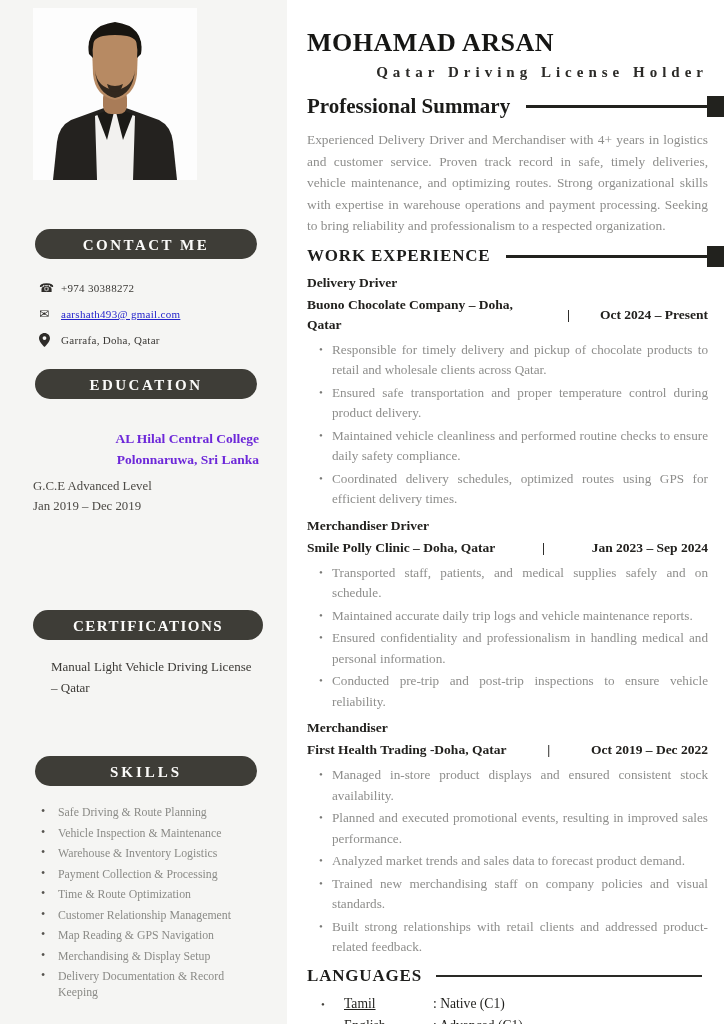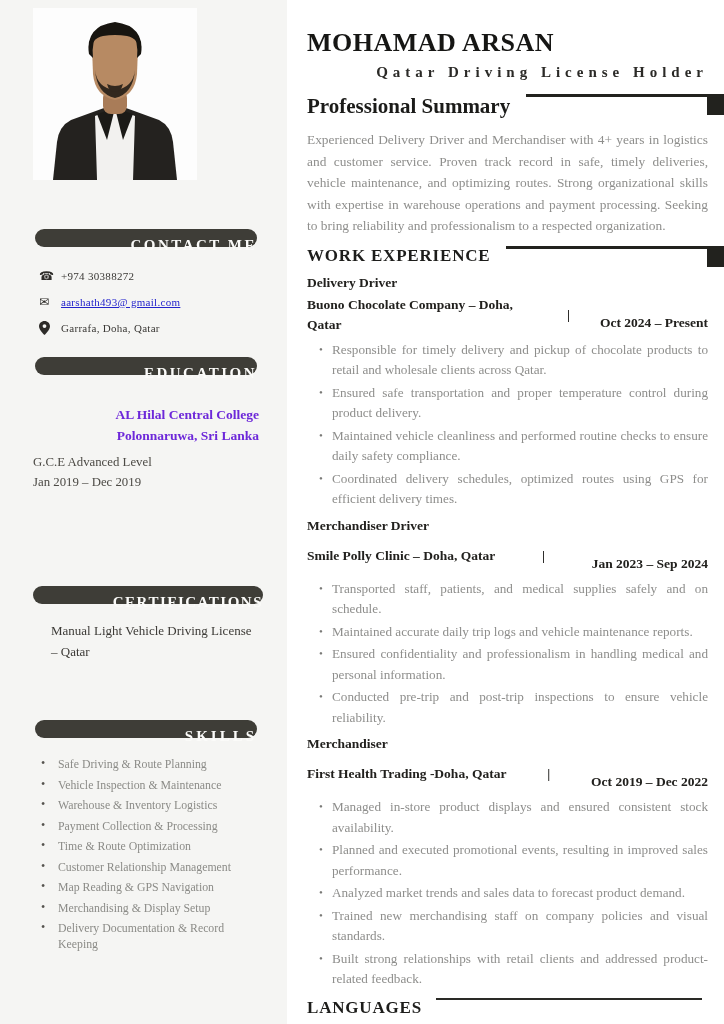--- a/index.html
+++ b/index.html
@@ -21,23 +21,23 @@
   .photo-wrap {
     width:164px; height:172px;
     margin:0 auto 0 0;
     background:#fdfdfd;
   }
   .photo-wrap svg { display:block; }
   .pill {
     background:#3e3d37;
     color:#fbfbf9;
     border-radius:17px;
-    height:18px;
+    height:30px;
     line-height:33px;
-    text-align:right;
+    text-align:center;
     font-weight:bold;
     font-size:15px;
     letter-spacing:2.5px;
     width:222px;
     margin:16px auto;
   }
   .pill-contact { margin-top:49px; }
   .pill-education { margin-top:16px; }
   .pill-cert { margin-top:94px; width:230px; letter-spacing:1.5px; }
   .pill-skills { margin-top:58px; letter-spacing:3px; }
@@ -73,21 +73,21 @@
     color:#55534e; font-size:12px;
   }
 
   
   .main { flex:1; padding:28px 0 0 20px; }
   .m-pad { margin-right:16px; }
 
   .name { font-size:26px; font-weight:bold; letter-spacing:0.5px; color:#161614; }
   .subtitle { margin-top:6px; font-size:15px; font-weight:bold; letter-spacing:5px; color:#2b2a27;text-align:right; }
 
-  .h-row { display:flex; align-items:flex-start; margin-top:13px; }
+  .h-row { display:flex; align-items:center; margin-top:13px; }
   .h-row .h-text { font-weight:bold; white-space:nowrap; }
   .h-summary .h-text { font-size:21px; color:#1b1b19; }
   .h-rule { flex:1; height:3px; background:#22221e; margin-left:16px; }
   .h-endcap { width:17px; height:21px; background:#22221e; }
   .h-work { margin-top:9px; }
   .h-work .h-text { font-size:17px; letter-spacing:0.8px; }
   .h-lang { margin-top:8px; }
   .h-lang .h-text { font-size:17px; letter-spacing:0.8px; }
   .h-rule-thin { flex:1; height:2px; background:#2a2a26; margin:0 22px 0 14px; }
 
@@ -96,21 +96,21 @@
     font-size:13.4px; line-height:21.5px;
     text-align:justify;
     color:#8e8e8c;
   }
 
   .job { margin-top:6px; }
   .job-title { font-size:13.5px; font-weight:bold; color:#22211e; line-height:19px; }
   .job-head { display:flex; font-size:13.5px; font-weight:bold; color:#22211e; line-height:20px; margin-top:3px;align-items:center; }
   .job-company { }
   .job-sep { margin:0 auto; padding:0 30px; }
-  .job-dates { white-space:nowrap;margin-top:16px; }
+  .job-dates { white-space:nowrap; }
   .job-bullets { list-style:none; margin:5px 0 0 12px; }
   .job-bullets li {
     position:relative;
     padding-left:13px;
     font-size:13.2px;
     line-height:20.5px;
     text-align:justify;
     color:#8e8e8c;
     margin-bottom:2px;
   }

